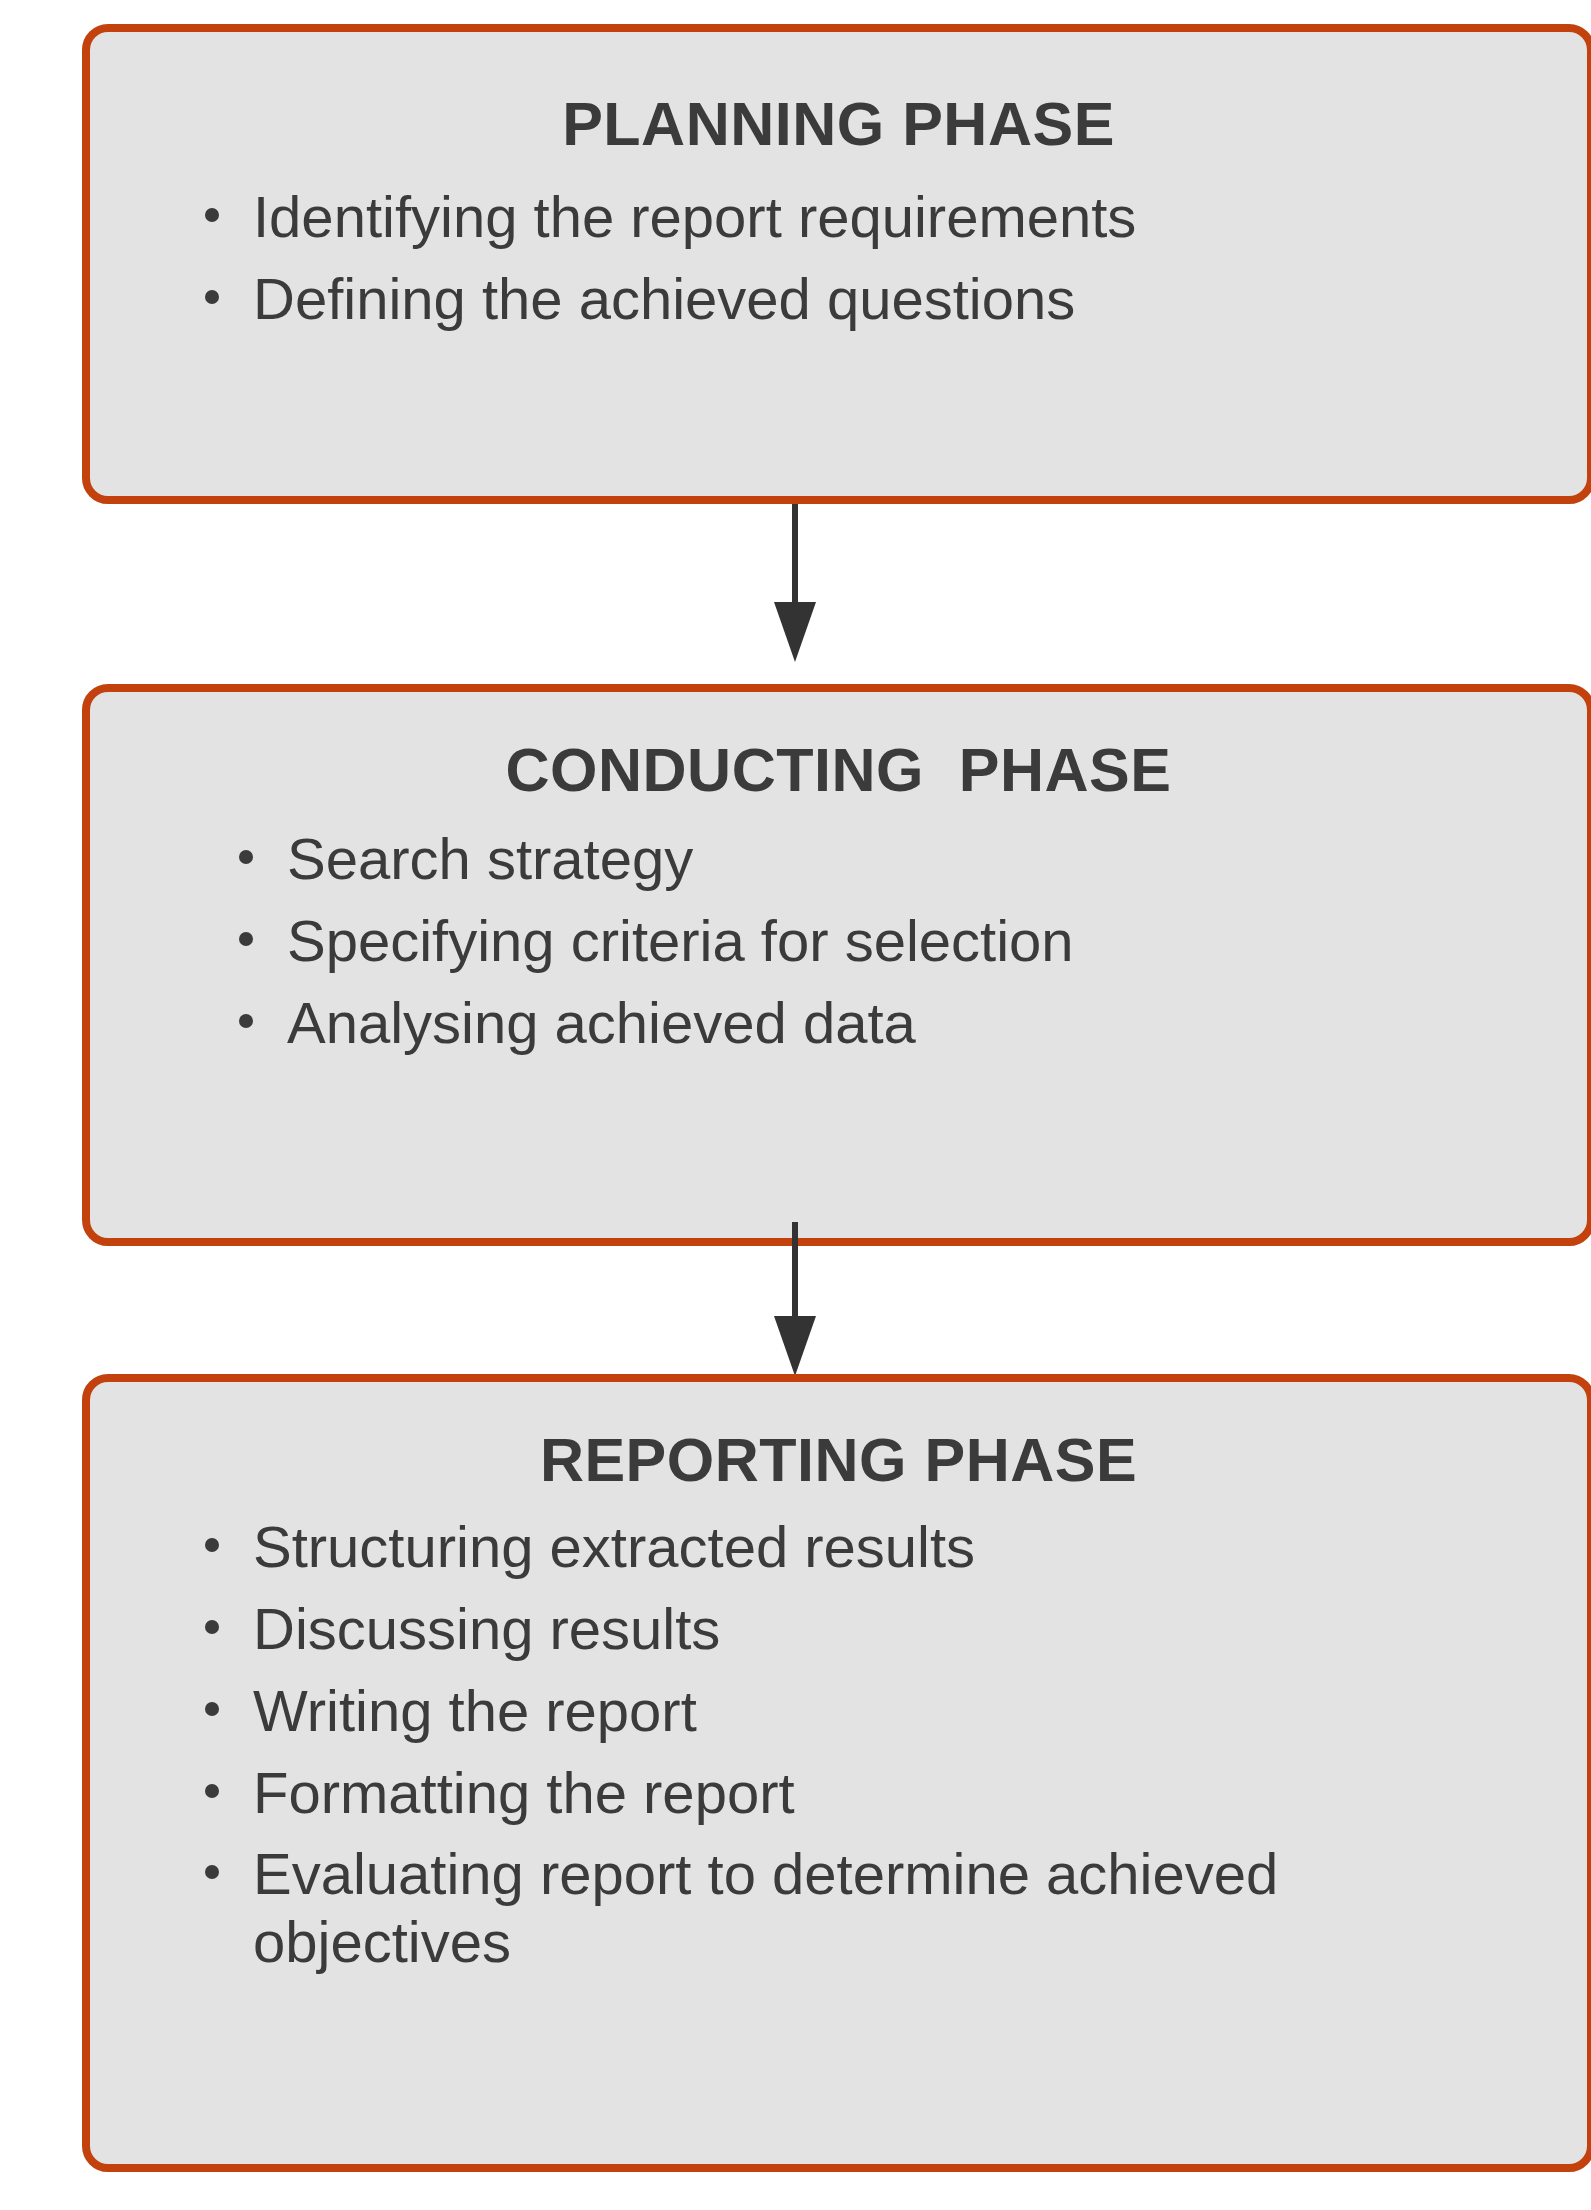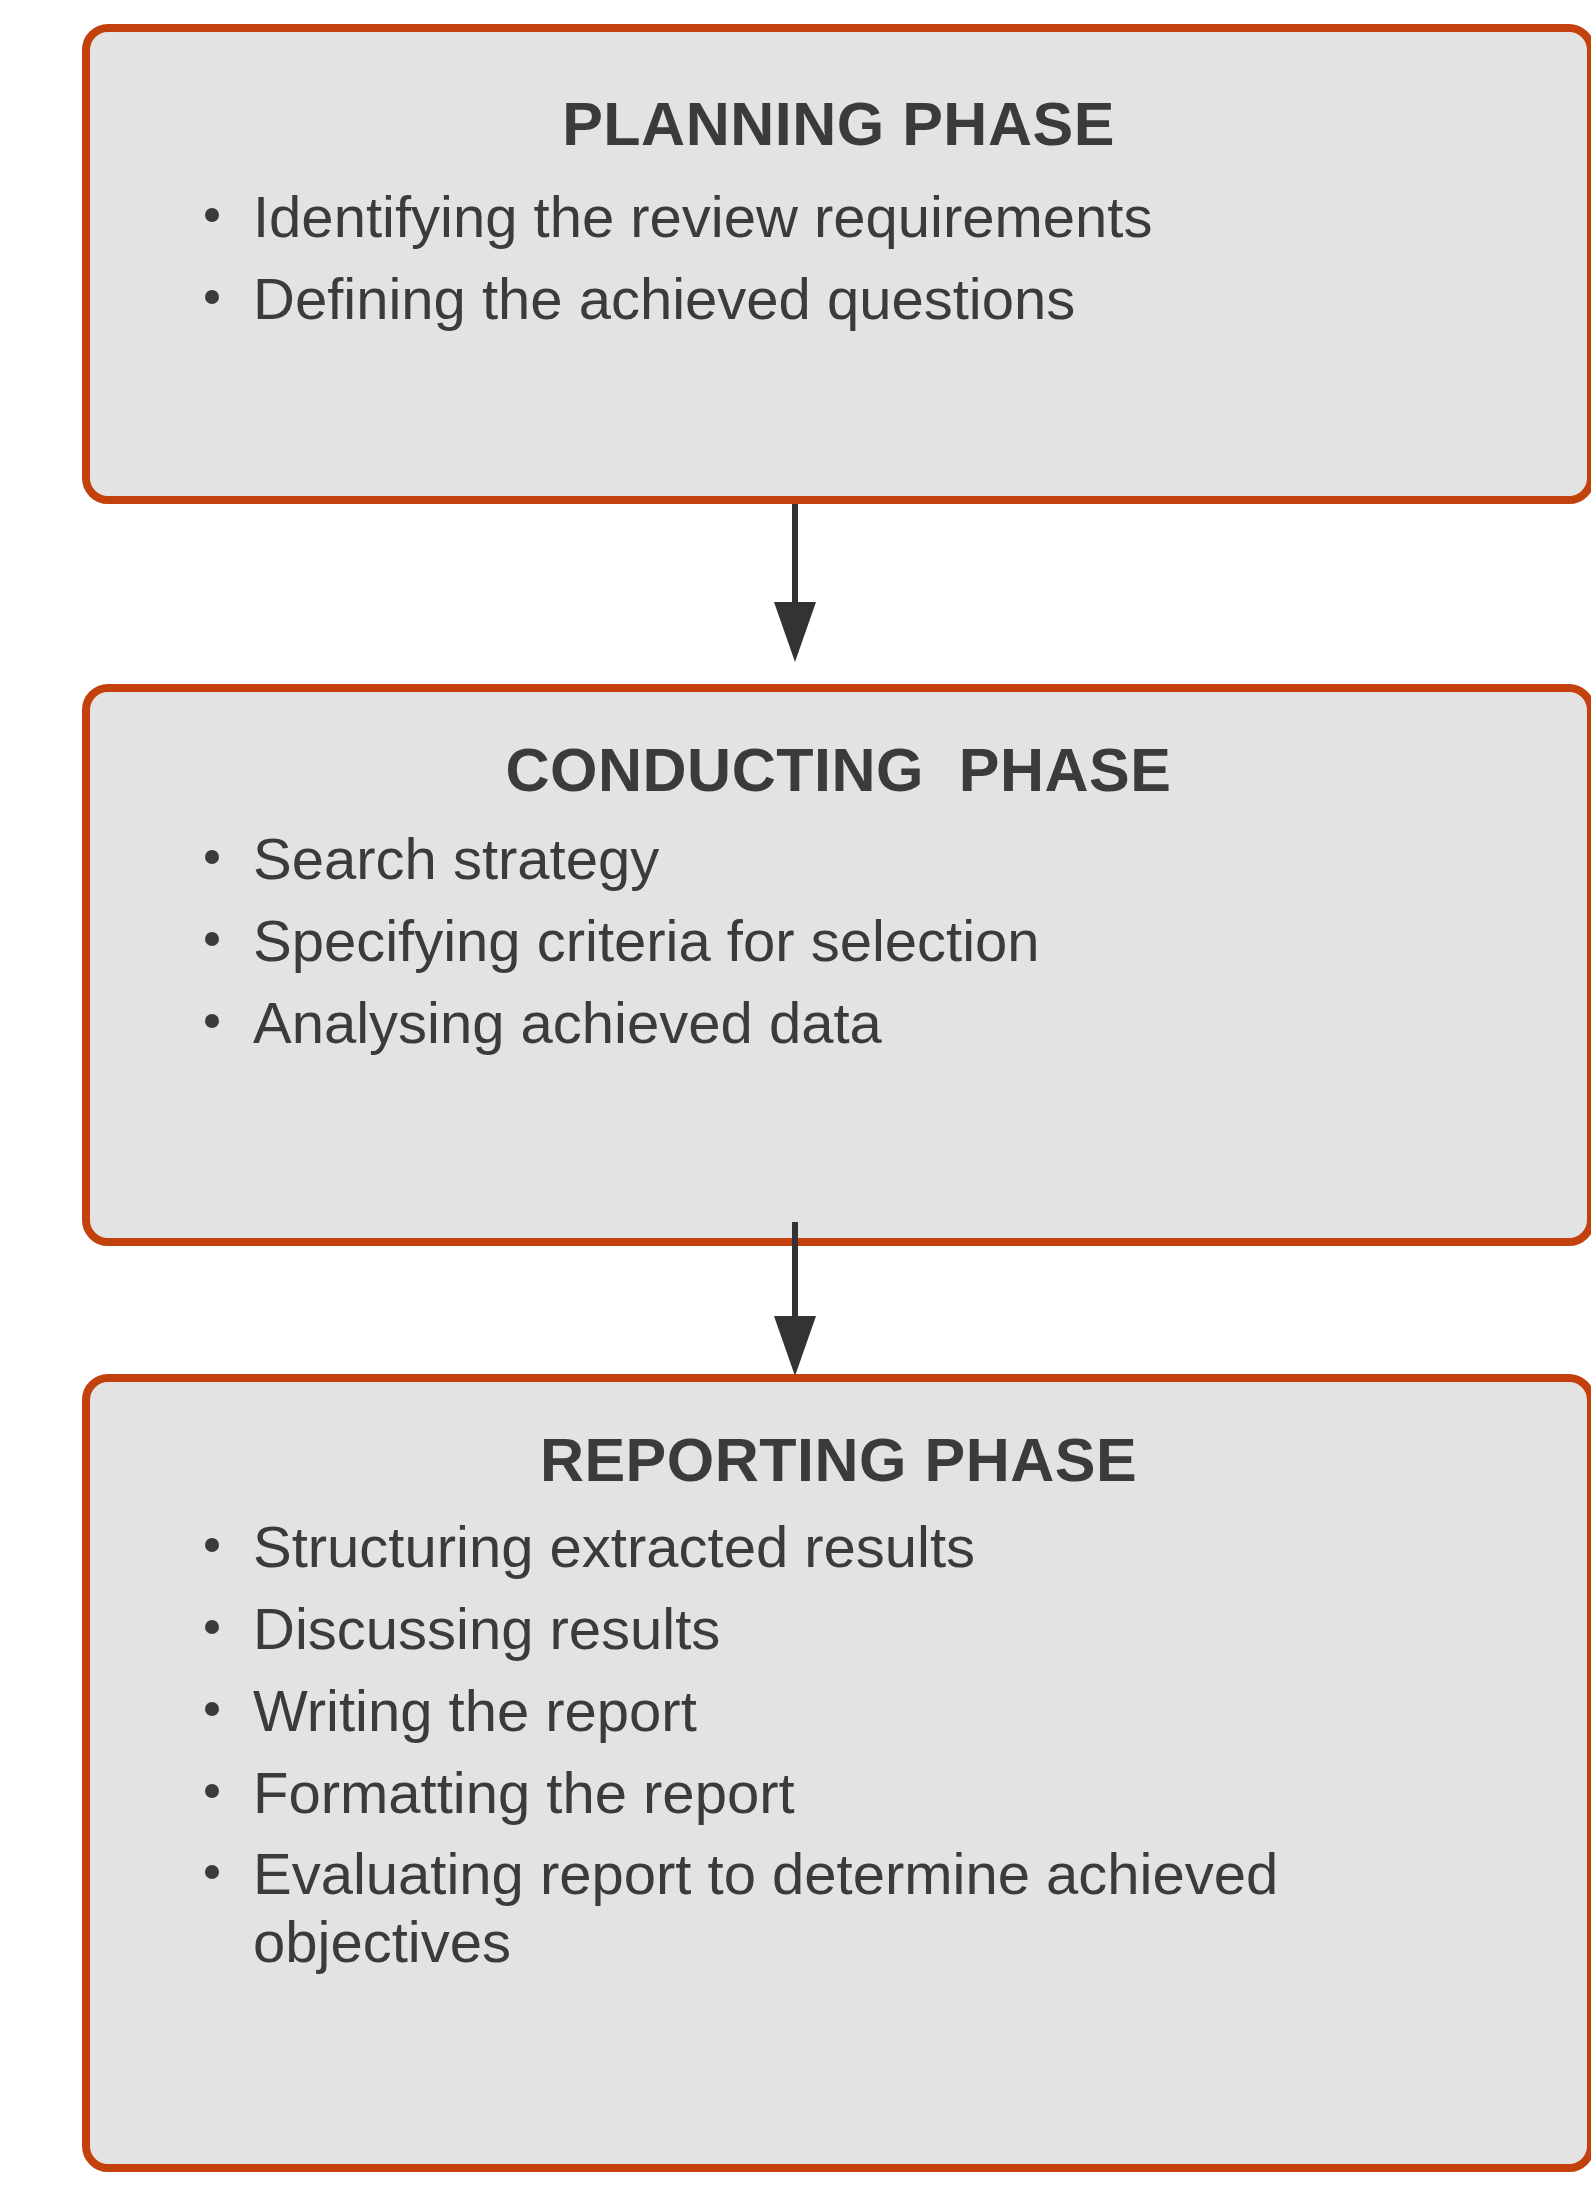--- a/index.html
+++ b/index.html
@@ -48,21 +48,21 @@
   #box-planning   .phase-title { margin-top: 62px; }
   #box-conducting .phase-title { margin-top: 48px; }
   #box-reporting  .phase-title { margin-top: 48px; }
 
   .bullet-list {
     list-style: none;
     margin: 0;
     padding: 0;
   }
   #box-planning   .bullet-list { margin-top: 28px; }
-  #box-conducting .bullet-list { margin-top: 24px; }
+  #box-conducting .bullet-list { margin-top: 24px; padding-left: 34px; }
   #box-reporting  .bullet-list { margin-top: 22px; }
 
   .bullet-item {
     position: relative;
     padding-left: 163px;
     font-size: 58px;
     color: #3b3b3b;
     line-height: 1.17;
     margin-bottom: 14px;
   }
@@ -93,21 +93,21 @@
 </head>
 <body>
 
 <div id="canvas">
 
   <div class="phase-box" id="box-planning">
     <div class="phase-title">PLANNING PHASE</div>
     <ul class="bullet-list">
       <li class="bullet-item">
         <span class="dot"></span>
-        <span class="btext">Identifying the review requirements</span>
+        <span class="btext">Identifying the report requirements</span>
       </li>
       <li class="bullet-item">
         <span class="dot"></span>
         <span class="btext">Defining the achieved questions</span>
       </li>
     </ul>
   </div>
 
   <div class="connector" id="connector-1">
     <svg width="44" height="158" viewBox="0 0 44 158" xmlns="http://www.w3.org/2000/svg" aria-hidden="true">

